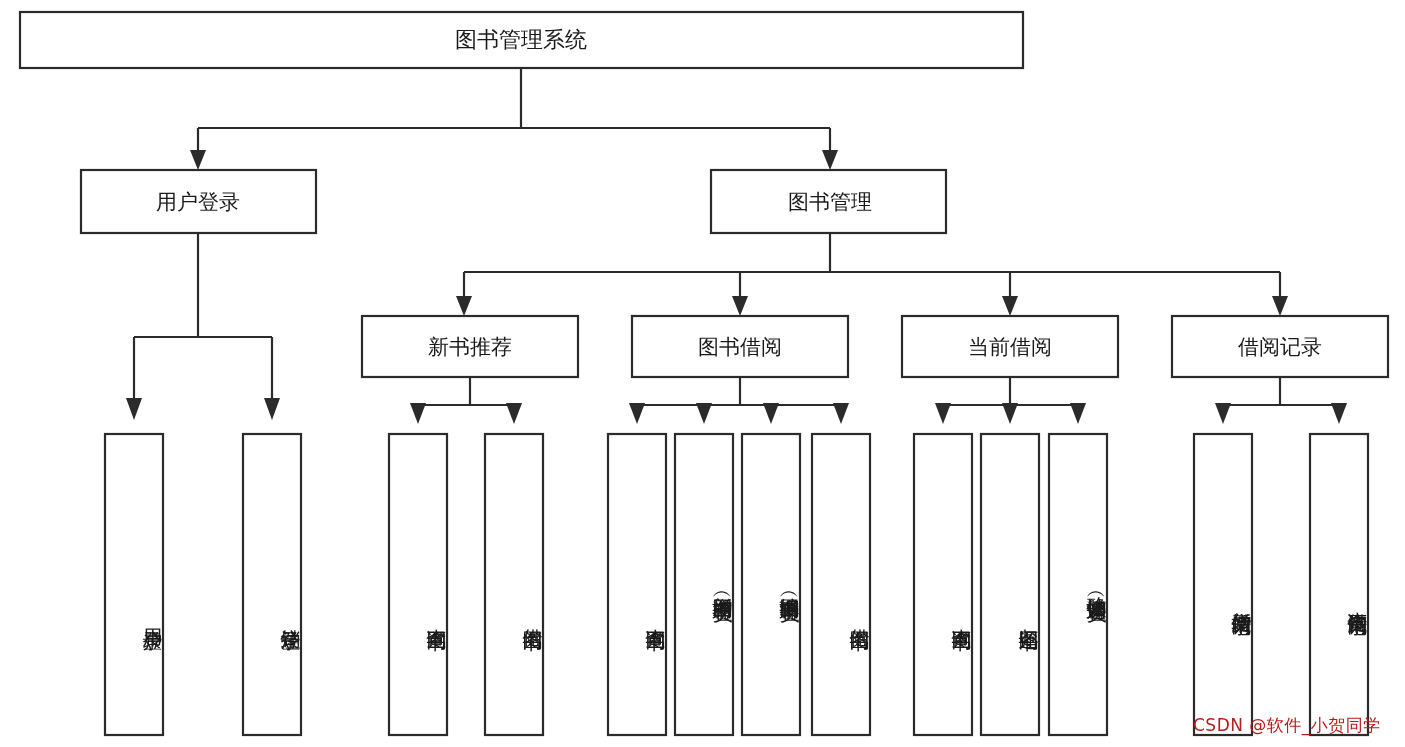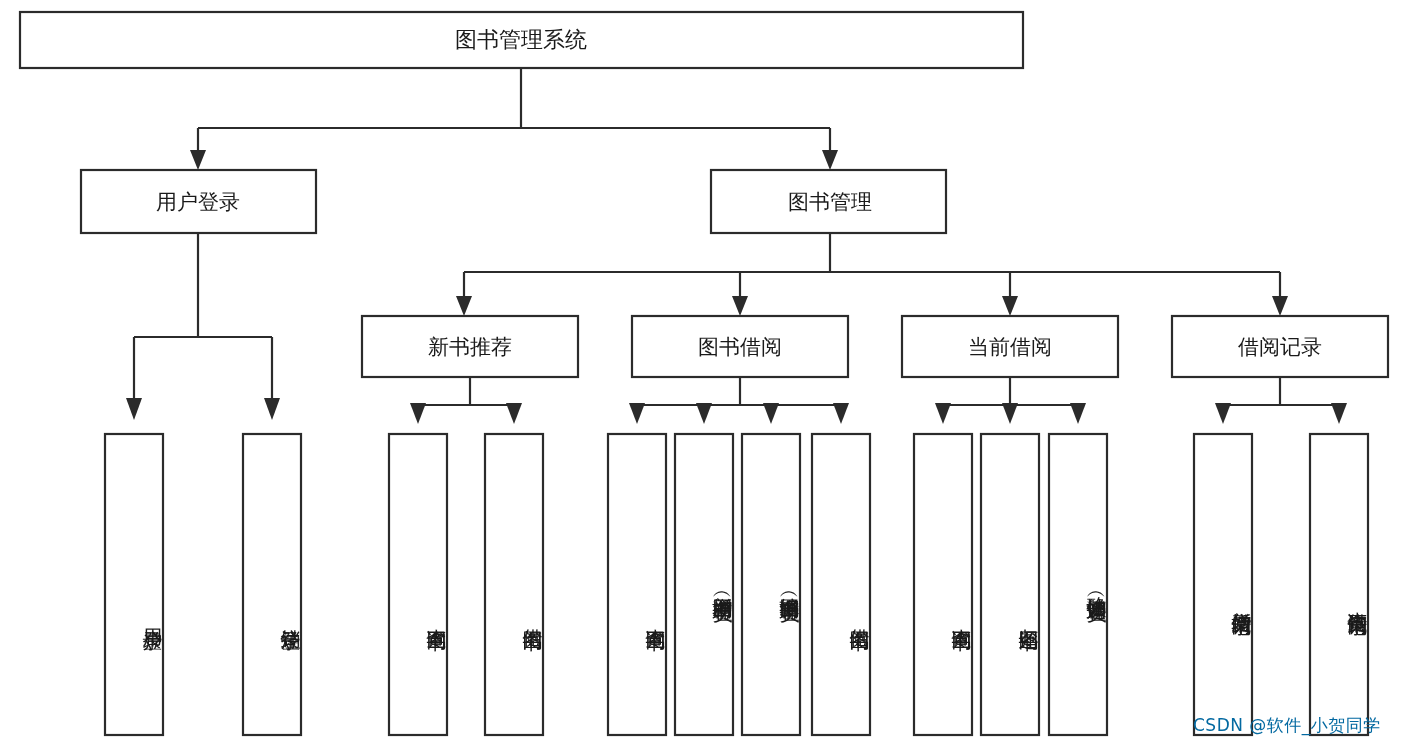--- a/index.html
+++ b/index.html
@@ -66,21 +66,21 @@
     line-height: 1.05;
     color: #1a1a1a;
     letter-spacing: 1px;
     pointer-events: none;
     text-align: center;
   }
   .watermark {
     position: absolute;
     font-family: "DejaVu Sans", "Liberation Sans", sans-serif;
     font-size: 17px;
-    color: #0369a1;
+    color: #b91c1c;
     white-space: nowrap;
     letter-spacing: 0.5px;
   }
 </style>
 </head>
 <body>
 
 <div id="diagram-root">
 
   <svg id="tree-svg" viewBox="0 0 1405 747" xmlns="http://www.w3.org/2000/svg">

